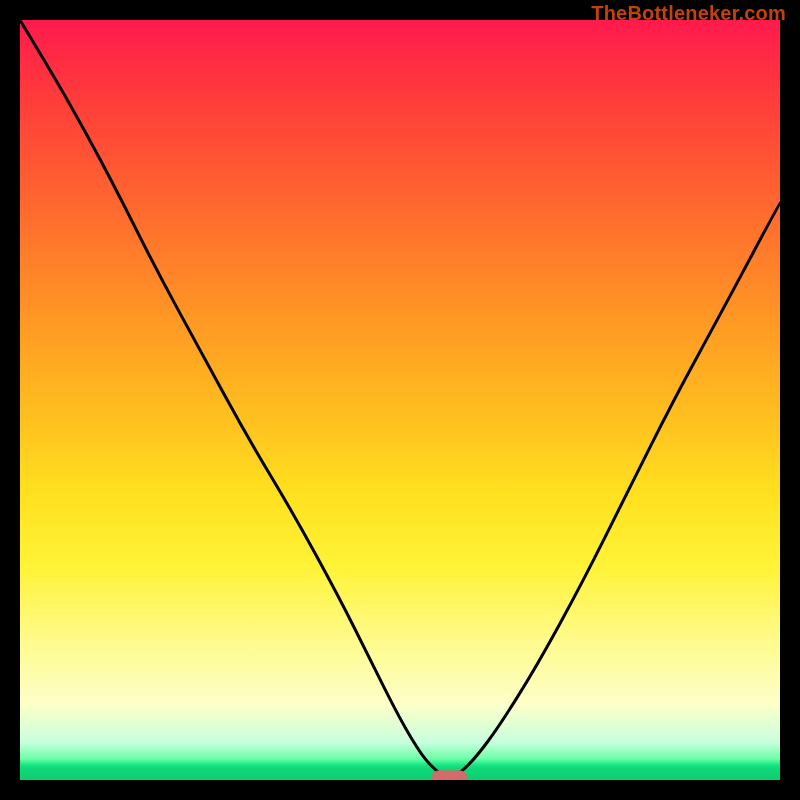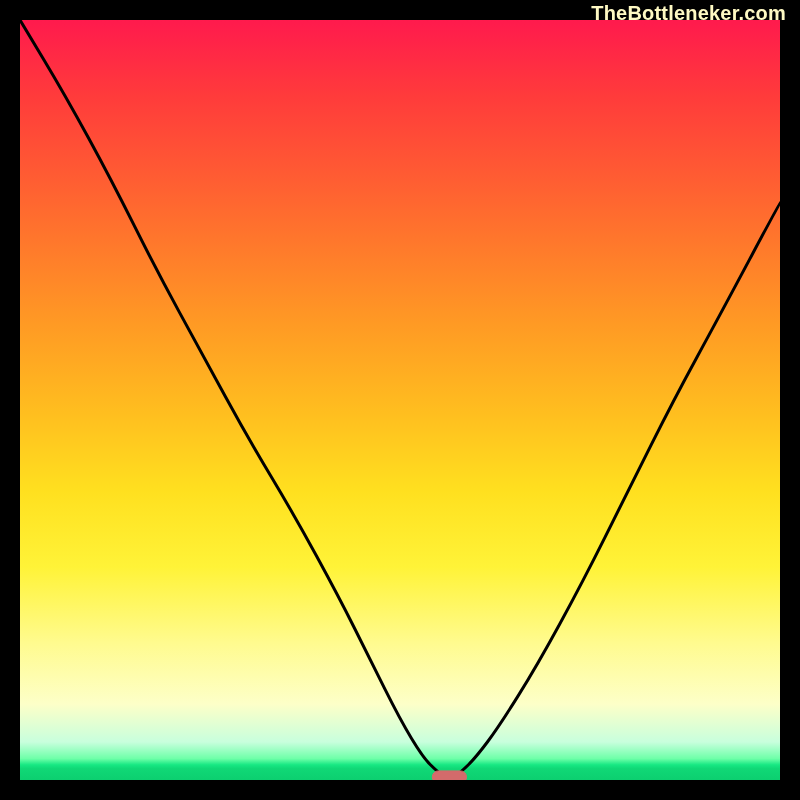--- a/index.html
+++ b/index.html
@@ -43,21 +43,21 @@
       #0ccf70 100%
     );
   }
   .watermark {
     position: absolute;
     top: 2px;
     right: 14px;
     font-family: -apple-system, BlinkMacSystemFont, "Segoe UI", Arial, sans-serif;
     font-size: 20px;
     font-weight: 600;
-    color: #fef9c3;
+    color: #c2410c;
     letter-spacing: 0.2px;
     user-select: none;
   }
   
   svg.curve {
     position: absolute;
     left: 20px;
     top: 20px;
     width: 760px;
     height: 760px;

